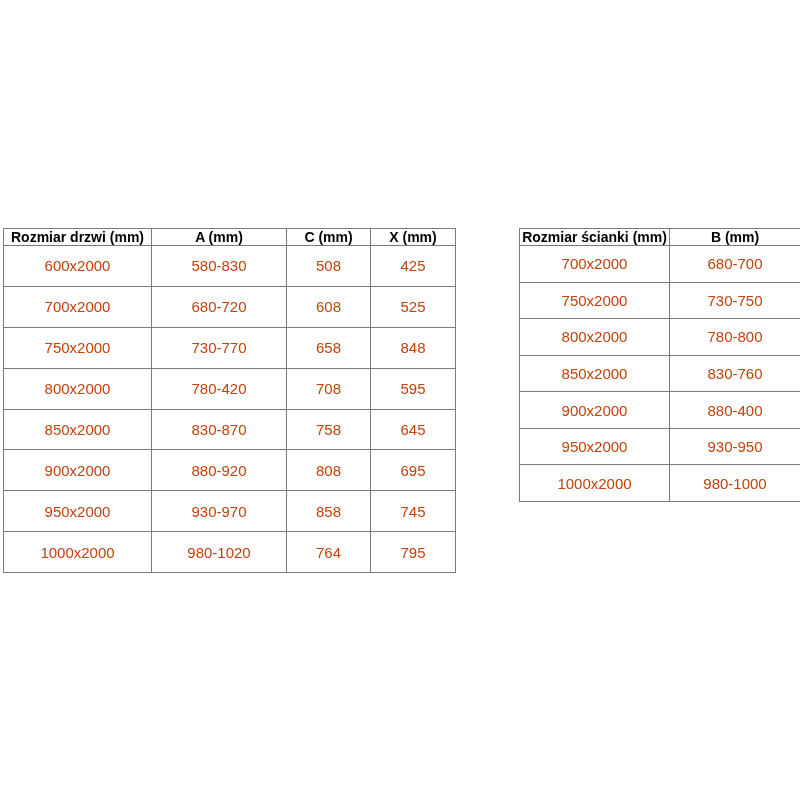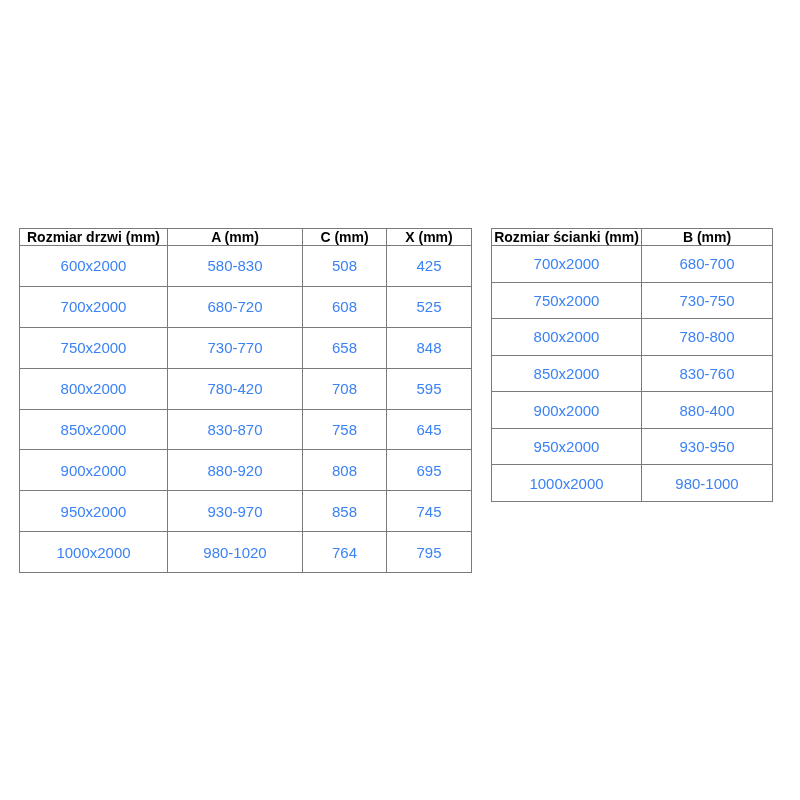--- a/index.html
+++ b/index.html
@@ -31,31 +31,31 @@
     white-space: nowrap;
   }
   table.spec-table th {
     font-weight: bold;
     font-size: 14px;
     color: #000000;
   }
   table.spec-table td {
     font-weight: normal;
     font-size: 15px;
-    color: #3b82f6;
+    color: #c2410c;
   }
   #door-table {
-    left: 19px;
+    left: 3px;
     top: 228px;
     width: 452px;
     height: 345px;
     border-radius: 7px;
   }
   #wall-table {
-    left: 491px;
+    left: 519px;
     top: 228px;
     width: 281px;
     height: 274px;
   }
 </style>
 </head>
 <body>
 
 <div class="page">
 

